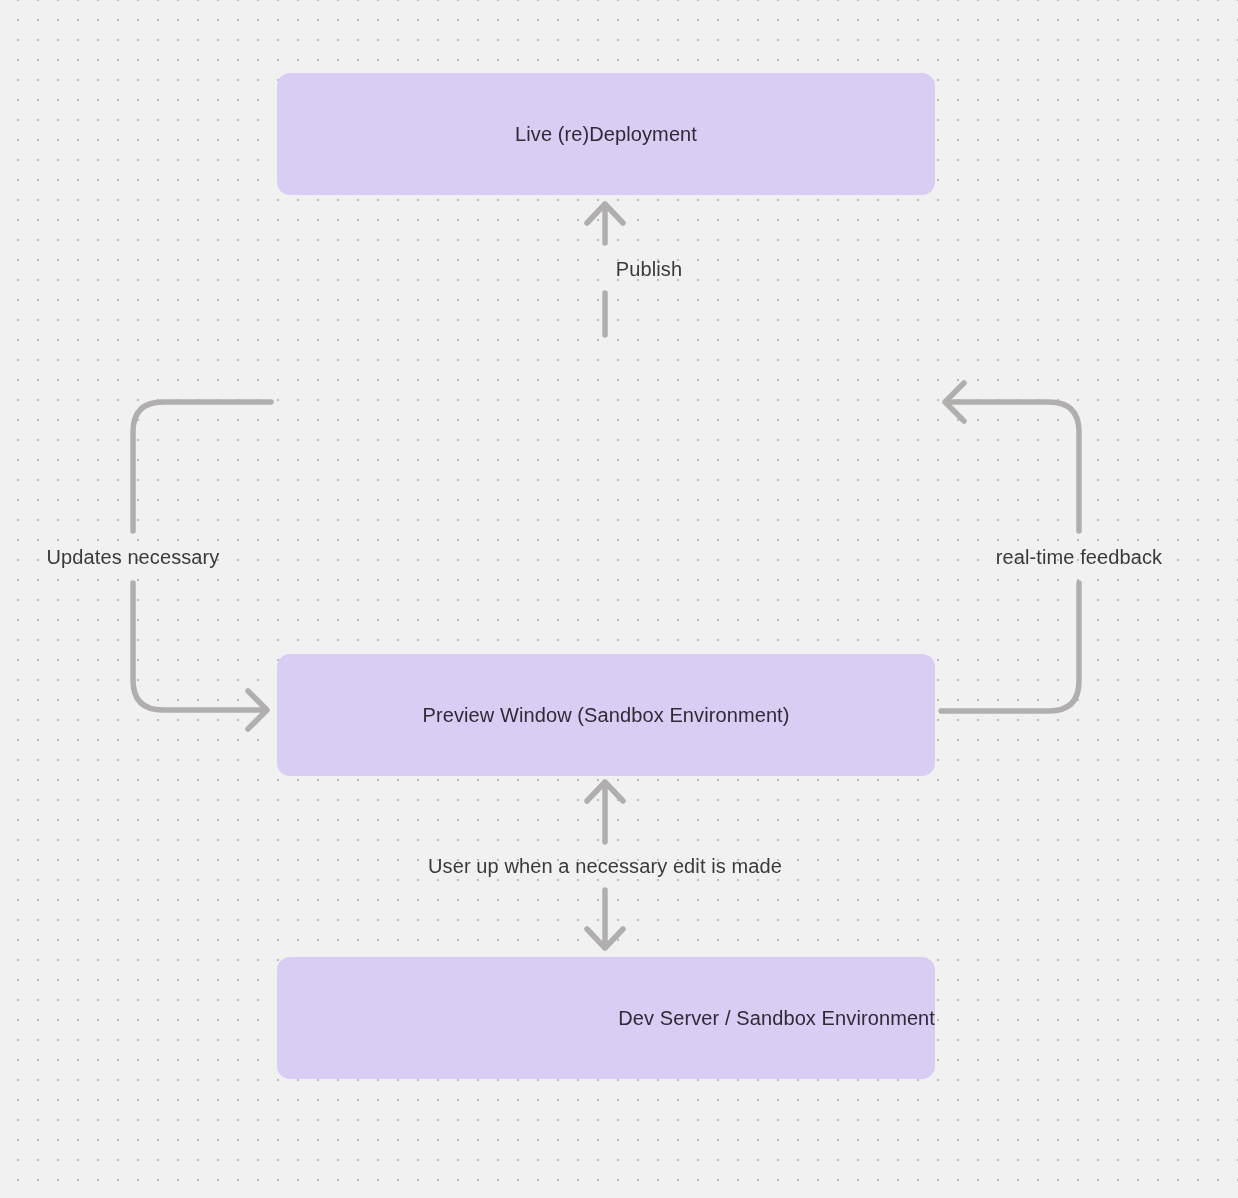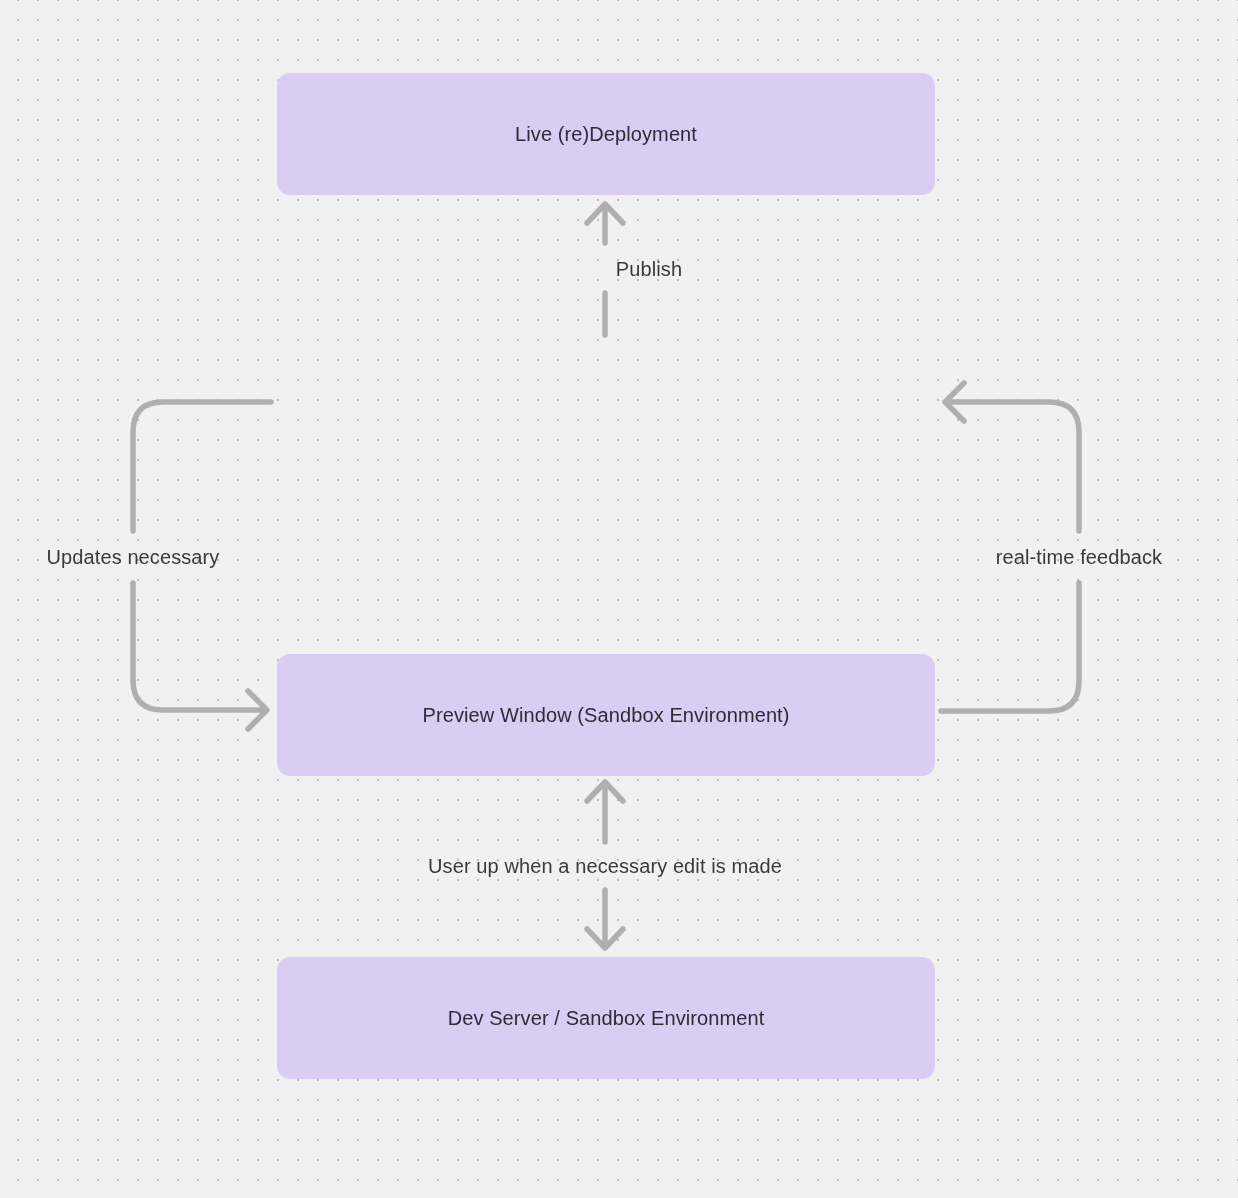--- a/index.html
+++ b/index.html
@@ -38,21 +38,21 @@
     align-items: center;
     justify-content: center;
     text-align: center;
     font-size: 20px;
     letter-spacing: 0.1px;
     color: #2e2a36;
   }
   .node-live    { top: 73px;  }
   .node-user    { top: 342px; height: 121px; }
   .node-preview { top: 654px; }
-  .node-dev     { top: 957px; }
+  .node-dev     { top: 957px; justify-content: flex-end; }
   .edge-label {
     position: absolute;
     transform: translate(-50%, -50%);
     font-size: 20px;
     letter-spacing: 0.1px;
     color: #3a3a3c;
     white-space: nowrap;
   }
   .label-publish  { left: 605px;  top: 269px; margin-left: 44px; }
   .label-updates  { left: 133px;  top: 557px; }

